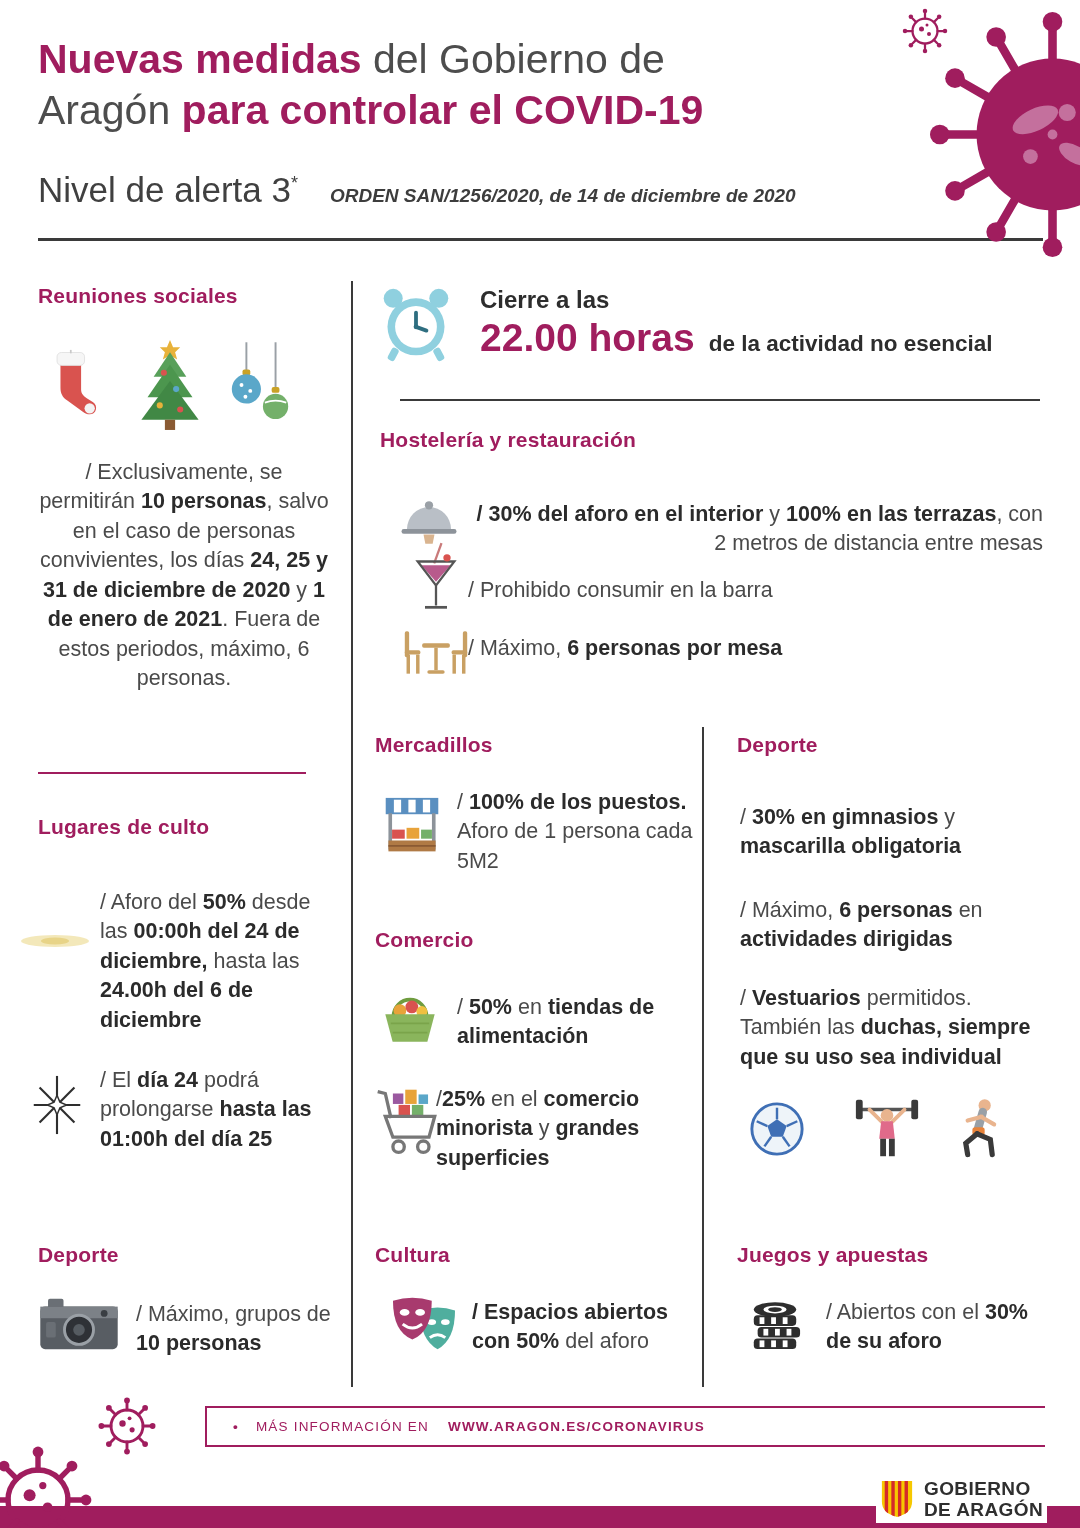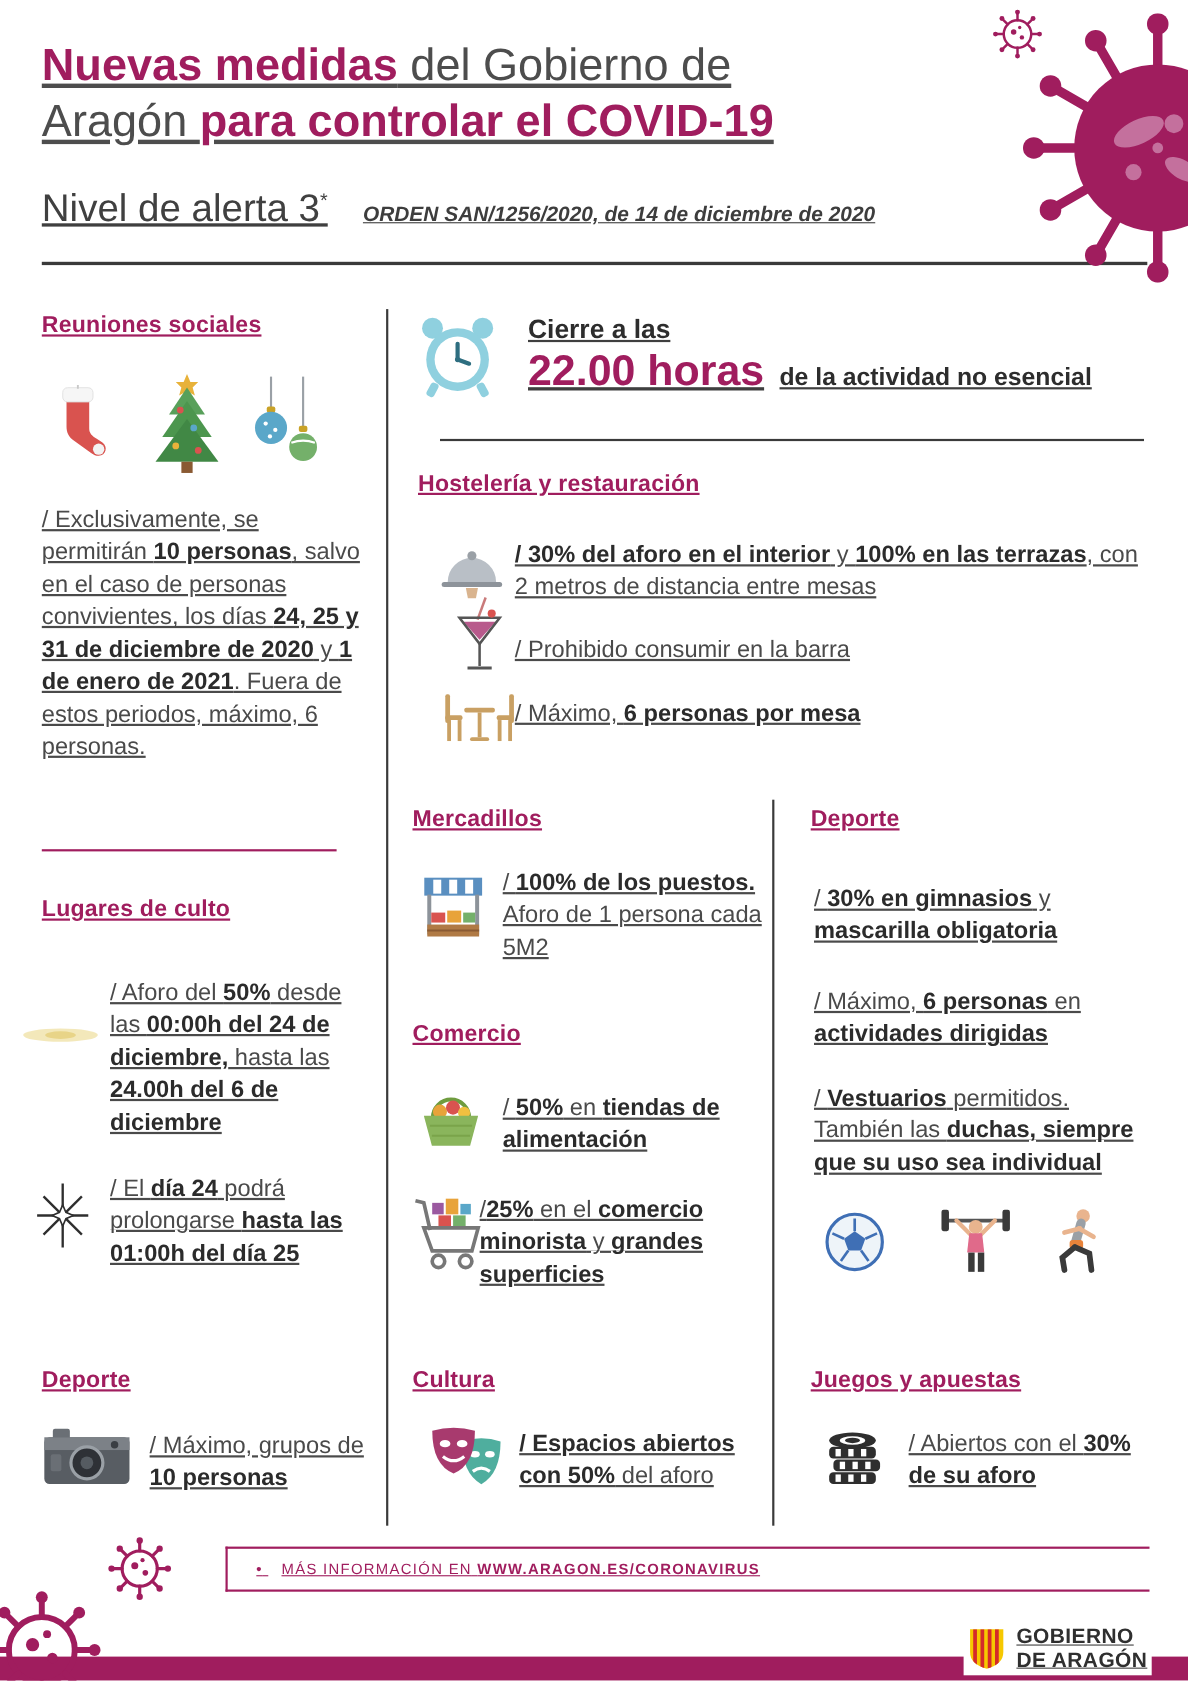--- a/index.html
+++ b/index.html
@@ -1,38 +1,38 @@
 <!DOCTYPE html>
 <html><head>
 <meta charset="utf-8">
 <style>
   *{margin:0;padding:0;box-sizing:border-box;}
   html,body{background:#ffffff;}
   .page{position:relative;width:1080px;height:1528px;margin:0 auto;background:#fff;overflow:hidden;
         font-family:"Liberation Sans","DejaVu Sans",sans-serif;color:#3f3f3f;}
-  .abs{position:absolute;text-decoration:underline;}
+  .abs{position:absolute;}
   .b{font-weight:bold;}
   .m{color:#a01d5e;}
   .title{font-size:41px;line-height:1.24;color:#4d4d4d;}
   .alert-row{display:flex;align-items:baseline;gap:32px;}
   .alert-level{font-size:35px;color:#404040;}
   .alert-level sup{font-size:18px;}
   .order{font-size:19px;font-style:italic;font-weight:bold;color:#3d3d3d;}
   .sec-title{color:#a01d5e;font-weight:bold;font-size:21px;letter-spacing:.2px;}
   .body-text{font-size:21.5px;line-height:1.37;color:#4a4a4a;}
   .body-text .b{color:#2b2b2b;}
   .rule-dark{background:#3a3a3a;}
   .mrule{background:#a01d5e;}
   .clock-line1{font-size:24px;font-weight:bold;color:#2d2d2d;}
   .clock-line2{display:flex;align-items:baseline;gap:14px;margin-top:2px;}
   .clock-big{font-size:39px;font-weight:bold;color:#a01d5e;}
   .clock-rest{font-size:22.5px;font-weight:bold;color:#2d2d2d;}
   .footer-info{border-top:2px solid #a01d5e;border-bottom:2px solid #a01d5e;border-left:2px solid #a01d5e;
                padding:11px 0 11px 26px;color:#a01d5e;font-size:13.5px;letter-spacing:1.2px;}
-  .footer-info .f-label{margin:0 0 0 12px;}
+  .footer-info .f-label{margin:0 14px 0 12px;}
   .footer-info .f-url{cursor:pointer;}
   .logo{display:flex;align-items:center;gap:10px;background:#fff;padding:2px 4px;}
   .logo-text{font-size:19px;font-weight:bold;color:#2f2f2f;line-height:1.12;letter-spacing:.4px;}
   .bottom-bar{background:#a01d5e;}
   .icon svg, .viz svg{display:block;width:100%;height:100%;}
 </style>
 </head>
 <body>
 
 <div class="page">
@@ -150,21 +150,21 @@
       <circle cx="22" cy="48" r="15" fill="#5aa7c9"></circle>
       <circle cx="17" cy="44" r="2" fill="#fff"></circle>
         <circle cx="26" cy="50" r="2" fill="#fff"></circle>
         <circle cx="21" cy="56" r="2" fill="#fff"></circle>
       <rect x="48" y="46" width="8" height="6" rx="2" fill="#c9a227"></rect>
       <circle cx="52" cy="66" r="13" fill="#74b06a"></circle>
       <path d="M41 62 Q52 58 63 62" stroke="#fff" stroke-width="2" fill="none"></path>
     </svg>
   </div>
 
-  <div class="abs body-text" style="left:38px;top:458px;width:292px;"><span>/ Exclusivamente, se permitirán </span><span class="b">10 personas</span><span>, salvo en el caso de personas convivientes, los días </span><span class="b">24, 25 y 31 de diciembre de 2020</span><span> y </span><span class="b">1 de enero de 2021</span><span>. Fuera de estos periodos, máximo, 6 personas.</span></div>
+  <div class="abs body-text" style="left:38px;top:458px;width:292px;text-align:center;"><span>/ Exclusivamente, se permitirán </span><span class="b">10 personas</span><span>, salvo en el caso de personas convivientes, los días </span><span class="b">24, 25 y 31 de diciembre de 2020</span><span> y </span><span class="b">1 de enero de 2021</span><span>. Fuera de estos periodos, máximo, 6 personas.</span></div>
 
   <div class="abs mrule" style="left:38px;top:772px;width:268px;height:2px;"></div>
 
   <div class="abs sec-title" style="left:38px;top:815px;">Lugares de culto</div>
 
   <div class="abs icon" style="left:18px;top:928px;width:74px;height:26px;">
     <svg viewBox="0 0 74 26">
         <ellipse cx="37" cy="13" rx="34" ry="6" fill="#f2e5b2" opacity="0.9"></ellipse>
         <ellipse cx="37" cy="13" rx="14" ry="3.5" fill="#e8d488"></ellipse>
       </svg>
@@ -228,21 +228,21 @@
   <div class="abs sec-title" style="left:380px;top:428px;">Hostelería y restauración</div>
 
   <div class="abs icon" style="left:396px;top:492px;width:66px;height:54px;">
     <svg viewBox="0 0 72 58">
       <path d="M12 40 A24 24 0 0 1 60 40 Z" fill="#b9bfc6"></path>
       <circle cx="36" cy="14" r="4.5" fill="#9aa0a6"></circle>
       <rect x="6" y="40" width="60" height="5" rx="2.5" fill="#8d939a"></rect>
       <path d="M30 46 L42 46 L40 56 L32 56 Z" fill="#d9b48f"></path>
     </svg>
   </div>
-  <div class="abs body-text" style="left:468px;top:490px;width:575px;"><span class="b">/ 30% del aforo en el interior</span><span> y </span><span class="b">100% en las terrazas</span><span>, con 2 metros de distancia entre mesas</span></div>
+  <div class="abs body-text" style="left:468px;top:500px;width:575px;text-align:right;"><span class="b">/ 30% del aforo en el interior</span><span> y </span><span class="b">100% en las terrazas</span><span>, con 2 metros de distancia entre mesas</span></div>
 
   <div class="abs icon" style="left:414px;top:540px;width:44px;height:76px;">
     <svg viewBox="0 0 48 80">
       <line x1="30" y1="2" x2="22" y2="24" stroke="#c97a7a" stroke-width="2.5"></line>
       <polygon points="8,26 40,26 24,44" fill="#b85a8c"></polygon>
       <polygon points="4,22 44,22 24,48" fill="none" stroke="#555" stroke-width="2.5"></polygon>
       <line x1="24" y1="48" x2="24" y2="70" stroke="#555" stroke-width="2.5"></line>
       <line x1="12" y1="72" x2="36" y2="72" stroke="#555" stroke-width="3"></line>
       <circle cx="36" cy="18" r="4" fill="#d9534f"></circle>
     </svg>

